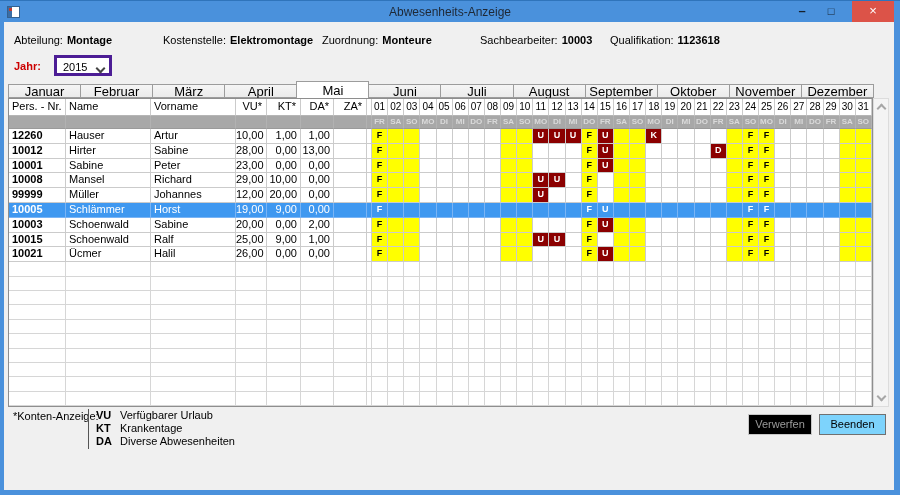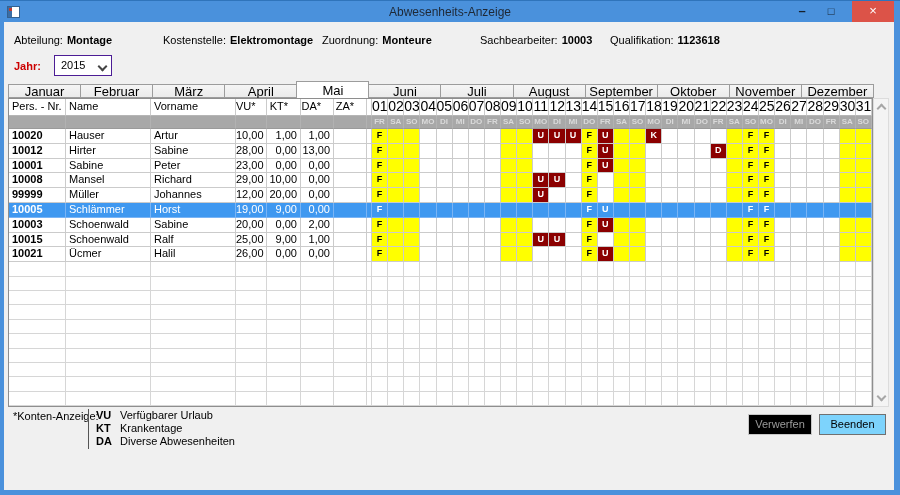--- a/index.html
+++ b/index.html
@@ -12,39 +12,39 @@
   .title{position:absolute;left:0;top:0;width:100%;line-height:22px;text-align:center;font-size:12px;color:#1e2835;}
   .win-btn{position:absolute;top:0;height:22px;text-align:center;line-height:20px;color:#16202b;cursor:default;}
   .btn-min{left:790px;width:24px;font-size:13px;font-weight:700;}
   .btn-max{left:818px;width:26px;font-size:11px;}
   .btn-close{left:852px;width:42px;background:#dc5348;color:#fff;font-size:13px;}
   .client{position:absolute;left:4px;top:22px;width:890px;height:468px;background:#f0f0f0;}
   .ifield{position:absolute;top:12px;height:14px;white-space:nowrap;}
   .ifield .lab{color:#000;}
   .ifield .val{font-weight:700;margin-left:4px;}
   .year-label{position:absolute;left:10px;top:38px;color:#cc0000;font-weight:700;}
-  .year-select{position:absolute;left:50px;top:33px;width:58px;height:21px;background:#fff;border:1px solid #4c1d95;box-sizing:border-box;line-height:19px;padding-left:6px;cursor:default;}
+  .year-select{position:absolute;left:50px;top:33px;width:58px;height:21px;background:#fff;border:3px solid #4c1d95;box-sizing:border-box;line-height:19px;padding-left:6px;cursor:default;}
   .year-select .chev{position:absolute;right:5px;top:7px;width:5px;height:5px;border-left:2px solid #444;border-top:2px solid #444;transform:rotate(225deg);}
   .tabstrip{position:absolute;left:4px;top:58px;width:866px;height:18px;display:flex;align-items:flex-end;border-bottom:1px solid #9c9c9c;box-sizing:content-box;}
   .tab{flex:1;height:14px;line-height:14px;text-align:center;background:linear-gradient(#f5f5f5,#ebebeb);border:1px solid #9c9c9c;border-right:none;box-sizing:border-box;font-size:13px;cursor:default;}
   .tab:last-child{border-right:1px solid #9c9c9c;}
   .tab.active{height:18px;line-height:17px;background:#fff;margin-bottom:-1px;border-bottom:1px solid #fff;border-right:1px solid #9c9c9c;}
   .tab.active + .tab{border-left:none;}
   .grid{position:absolute;left:4px;top:76px;width:881px;height:309px;}
   .grid-body{position:absolute;left:0;top:0;width:865px;height:309px;background:#fff;border:1px solid #8e8e8e;box-sizing:border-box;display:flex;flex-direction:column;overflow:hidden;}
   .row{display:flex;flex:none;}
   .row.h1{height:17px;}
   .row.h2{height:13px;background:#a8a8a8;}
   .row.data{height:14.8px;}
   .row.empty{flex:1 1 0;}
   .cell{box-sizing:border-box;flex:none;border-right:1px solid #cbcbcb;border-bottom:1px solid #cbcbcb;overflow:hidden;white-space:nowrap;background:#fff;}
   .c-nr{width:57px;}.c-name{width:85px;}.c-vorname{width:85px;}.c-vu{width:31px;}.c-kt{width:34px;}.c-da{width:33px;}.c-za{width:33px;}.c-sp{width:5px;}.c-day{width:16.129px;}
   .h1 .cell{line-height:15px;padding-left:3px;border-bottom:1px solid #b5b5b5;}
-  .h1 .num{padding-left:0;padding-right:12px;text-align:right;}
-  .h1 .th-day{padding:0;text-align:center;font-size:14px;}
+  .h1 .num{padding-left:0;padding-right:4px;text-align:right;}
+  .h1 .th-day{padding:0;text-align:center;font-size:10px;}
   .h2 .cell{background:#a8a8a8;border-right:1px solid #b2b2b2;border-bottom:1px solid #9a9a9a;text-align:center;font-size:8px;font-weight:700;color:#dadada;line-height:12px;padding:0;}
   .data .cell{line-height:13.5px;padding-left:3px;}
   .data .num{padding-left:0;padding-right:3px;text-align:right;}
   .v-nr{font-weight:700;}
   .data .dc{padding:0;text-align:center;font-size:9px;font-weight:700;}
   .dc.wk{background:#ffff00;}
   .dc.mF{background:#ffff00;color:#000;}
   .dc.mX{background:#8b0000;color:#fff;}
   .row.sel .cell{background:#3f98f0 !important;color:#fff !important;border-right-color:#7ab4f5;border-bottom-color:#7ab4f5;}
   .empty .cell{background:#fff;border-right:1px solid #d6d6d6;border-bottom:1px solid #d6d6d6;}
@@ -198,21 +198,21 @@
             <div class="cell c-day">SO</div>
             <div class="cell c-day">MO</div>
             <div class="cell c-day">DI</div>
             <div class="cell c-day">MI</div>
             <div class="cell c-day">DO</div>
             <div class="cell c-day">FR</div>
             <div class="cell c-day">SA</div>
             <div class="cell c-day">SO</div>
           </div>
           <div class="row data">
-            <div class="cell c-nr v-nr">10020</div>
+            <div class="cell c-nr v-nr">12260</div>
             <div class="cell c-name">Hauser</div>
             <div class="cell c-vorname">Artur</div>
             <div class="cell c-vu num">10,00</div>
             <div class="cell c-kt num">1,00</div>
             <div class="cell c-da num">1,00</div>
             <div class="cell c-za num"></div>
             <div class="cell c-sp"></div>
             <div class="cell c-day dc mF">F</div>
             <div class="cell c-day dc wk"></div>
             <div class="cell c-day dc wk"></div>

